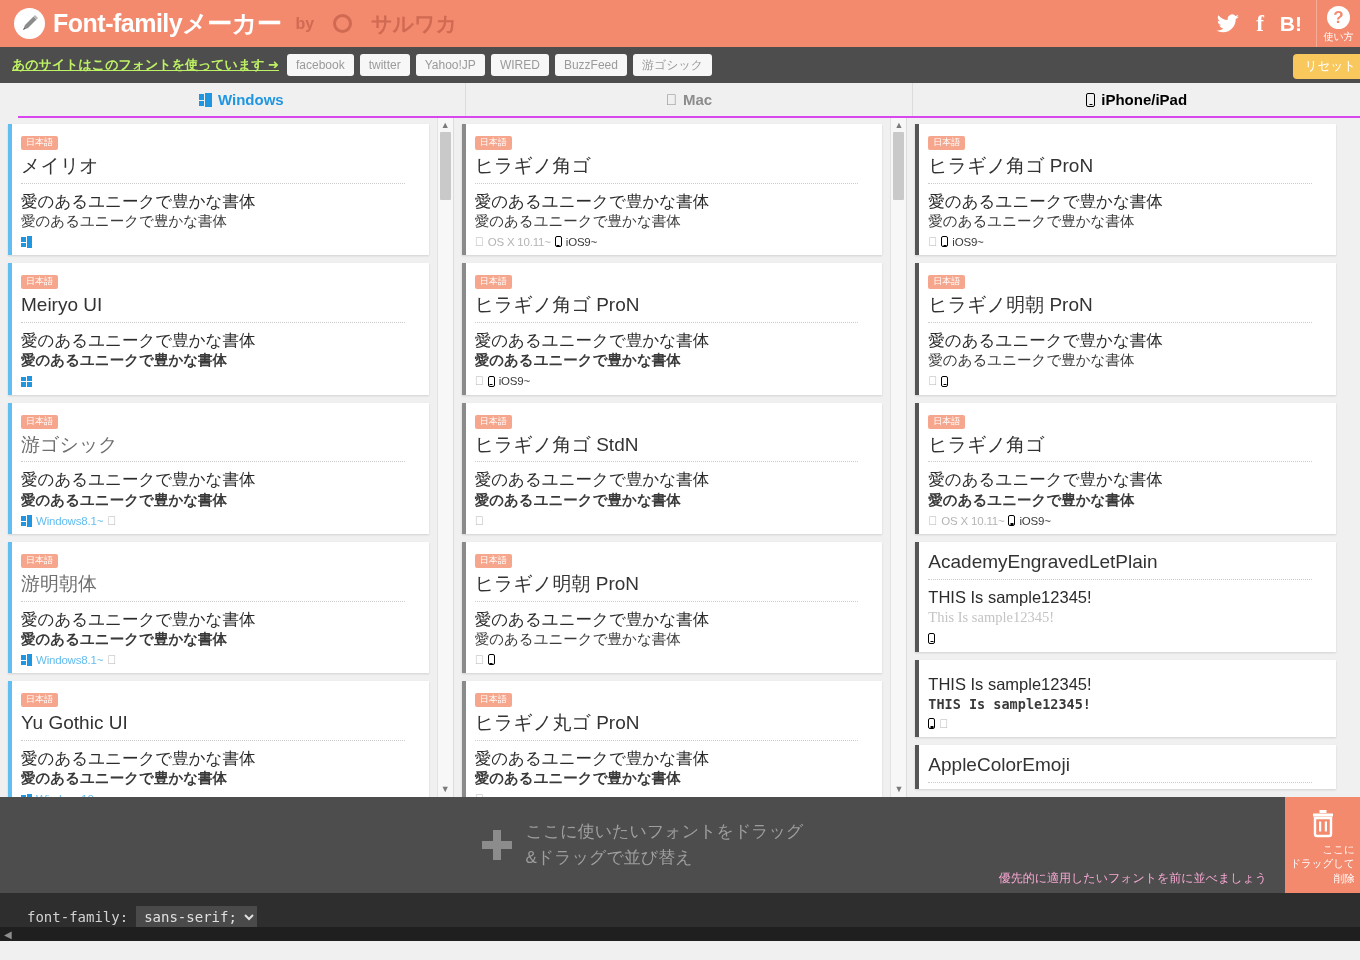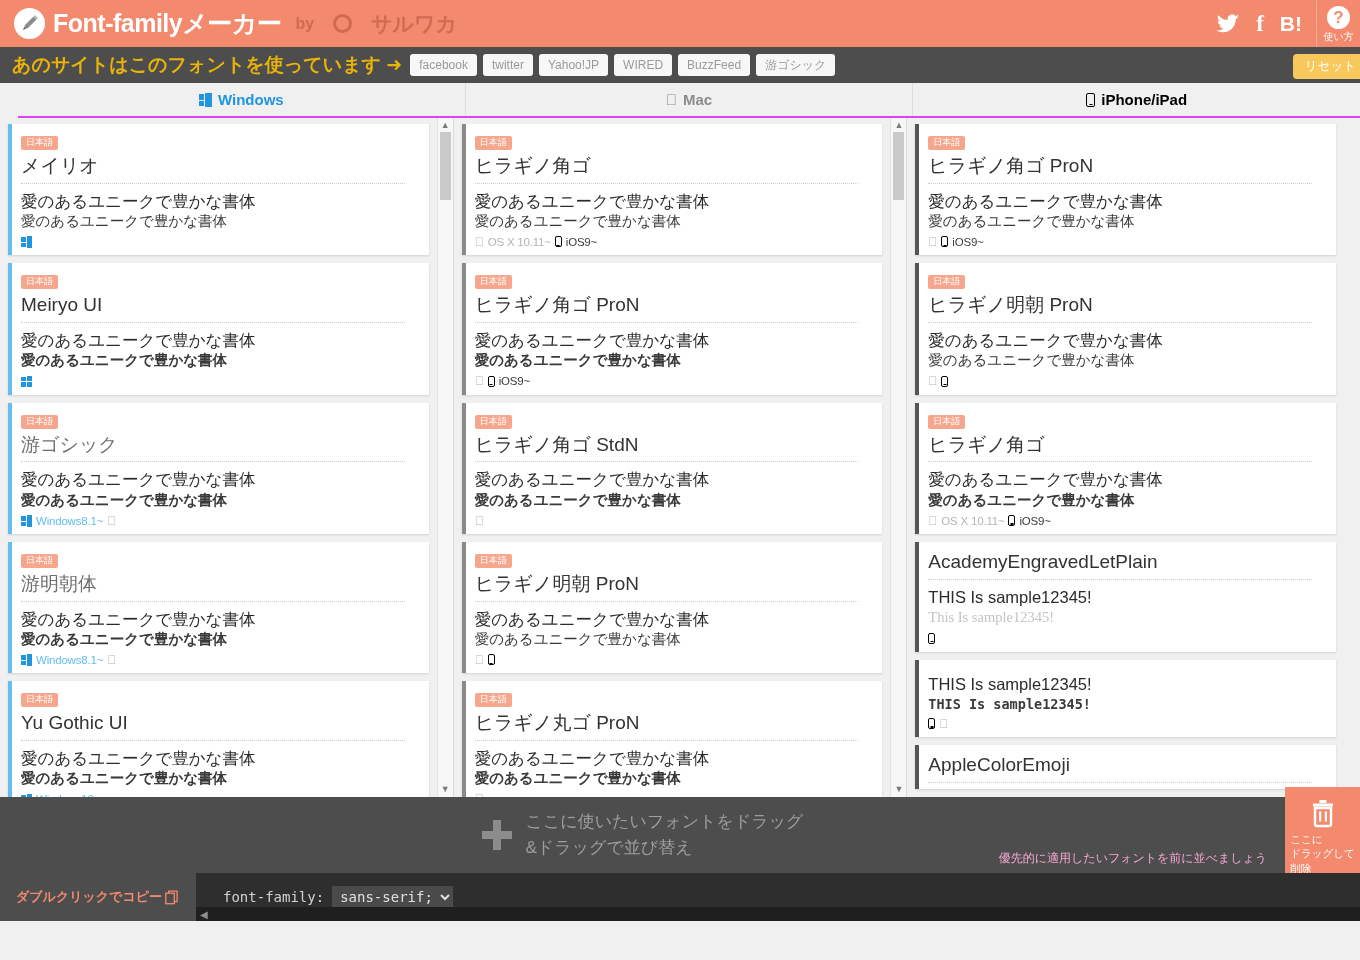--- a/index.html
+++ b/index.html
@@ -56,21 +56,21 @@
     line-height:1;
   }
   .help-label{font-size:10px;margin-top:1px;white-space:nowrap;}
 
   
   .subbar{
     position:relative;height:36px;background:#4d4d4d;
     display:flex;align-items:center;padding-left:12px;
   }
   .subbar-label{
-    color:#eab308;font-size:19px;font-weight:bold;white-space:nowrap;margin-right:8px;
+    color:#bef264;font-size:13px;font-weight:bold;white-space:nowrap;margin-right:8px;text-decoration:underline;
   }
   .site-chips{display:flex;align-items:center;gap:6px;}
   .chip{
     background:#f7f7f7;color:#9a9a9a;border-radius:3px;
     font-size:12px;padding:4px 9px;line-height:1.2;cursor:pointer;white-space:nowrap;
   }
   .reset-btn{
     position:absolute;right:-8px;top:7px;
     background:#f7c濃;background:#f8c85c;color:#fff;font-size:12.5px;
     border-radius:4px;padding:4px 12px;cursor:pointer;white-space:nowrap;
@@ -165,21 +165,21 @@
   .ico-win.sm{width:11px;height:11px;}
   .ico-win.sm i:nth-child(1){width:4.5px;height:4.5px;top:1px;}
   .ico-win.sm i:nth-child(2){left:5.5px;top:0;width:5.5px;height:5.5px;}
   .ico-win.sm i:nth-child(3){top:6.5px;width:4.5px;height:4.5px;}
   .ico-win.sm i:nth-child(4){left:5.5px;top:6px;width:5.5px;height:5.5px;}
   .ico-apple.sm{font-size:12px;color:#b4b4b4;}
   .ico-phone.sm{width:7px;height:11px;border-width:1.4px;}
 
   
   .dropzone{
-    position:relative;height:76px;background:#4d4d4d;display:flex;align-items:center;
+    position:relative;height:96px;background:#4d4d4d;display:flex;align-items:center;
   }
   .drop-inner{
     flex:1;display:flex;align-items:center;justify-content:center;gap:14px;
     height:100%;position:relative;
   }
   .plus{
     width:30px;height:30px;position:relative;flex:0 0 auto;
   }
   .plus::before,.plus::after{
     content:"";position:absolute;background:#8c8c8c;
@@ -189,21 +189,21 @@
   .drop-text{color:#9e9e9e;font-size:17px;line-height:1.55;white-space:nowrap;}
   .drop-hint{
     position:absolute;right:18px;bottom:6px;color:#f9a8d4;font-size:12px;white-space:nowrap;
   }
   .trash{
     width:75px;height:96px;background:#f38a6e;color:#fff;
     display:flex;flex-direction:column;align-items:center;justify-content:center;
     flex:0 0 75px;cursor:pointer;padding-top:2px;
   }
   .trash svg{display:block;margin-bottom:3px;}
-  .trash-label{font-size:10.5px;line-height:1.35;text-align:left;white-space:nowrap;}
+  .trash-label{font-size:10.5px;line-height:1.35;text-align:right;white-space:nowrap;}
 
   
   .bottombar{
     height:48px;display:flex;align-items:stretch;background:#2e2e2e;
   }
   .copy-hint{
     width:196px;flex:0 0 196px;background:#4d4d4d;display:flex;align-items:center;
     justify-content:center;gap:3px;color:#f38a6e;font-size:13px;font-weight:bold;
     white-space:nowrap;cursor:pointer;
   }
@@ -550,27 +550,20 @@
     </svg>
     <div class="trash-label">
       <div>ここに</div>
       <div>ドラッグして</div>
       <div>削除</div>
     </div>
   </div>
 </div>
 
 <div class="bottombar">
-  <div class="copy-hint">
-    <span>ダブルクリックでコピー</span>
-    <svg width="15" height="15" viewBox="0 0 15 15">
-      <rect x="0.8" y="3.2" width="8.5" height="10.5" fill="none" stroke="#f38a6e" stroke-width="1.3"></rect>
-      <path d="M3.6 3.2 V1.2 h8.5 v10.5 h-2.8" fill="none" stroke="#f38a6e" stroke-width="1.3"></path>
-    </svg>
-  </div>
   <div class="code-area">
     <span class="code-text">font-family:</span>
     <select class="code-select"><option value="sans-serif;">sans-serif;</option><option value="serif;">serif;</option><option value="monospace;">monospace;</option></select>
     <div class="code-scroll">
       <span class="car">◀</span>
     </div>
   </div>
 </div>
 
 </body></html>

